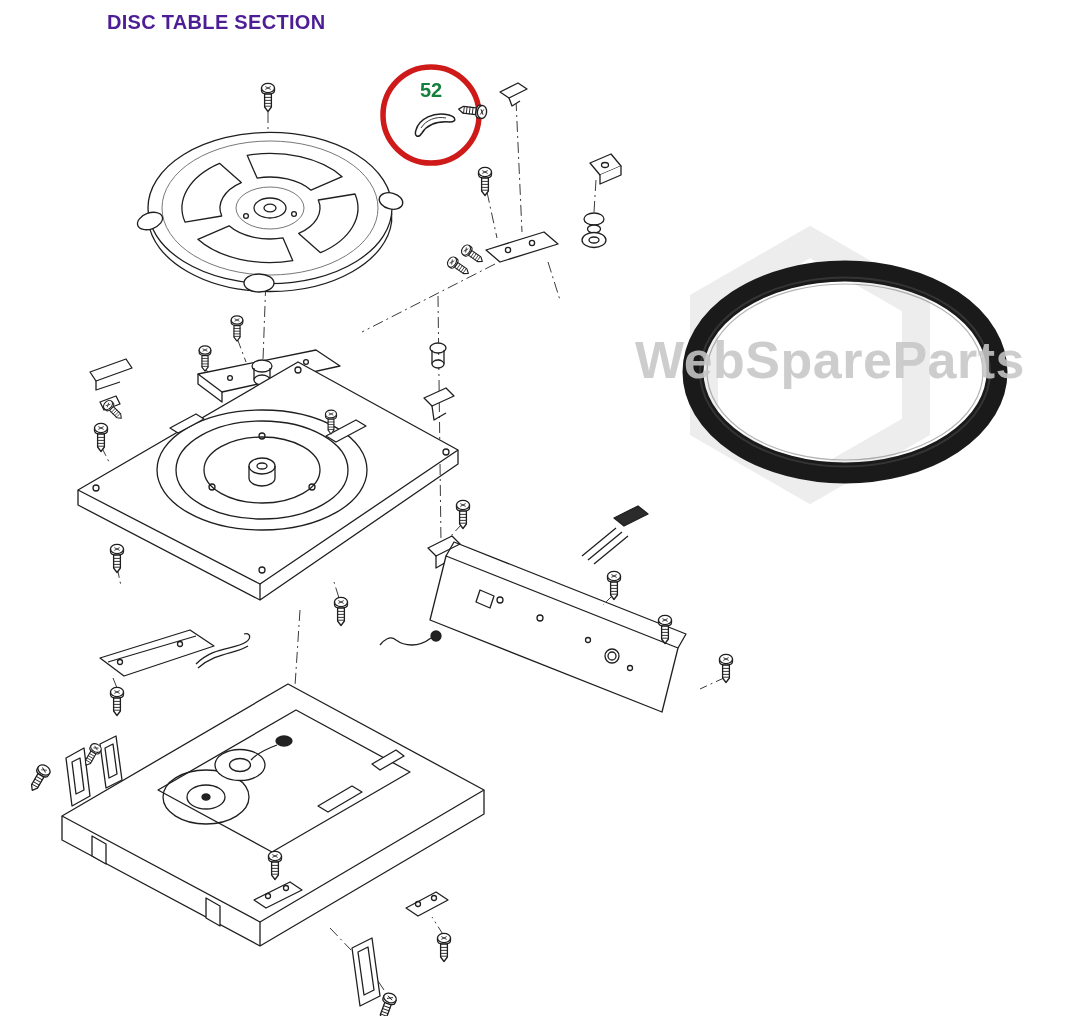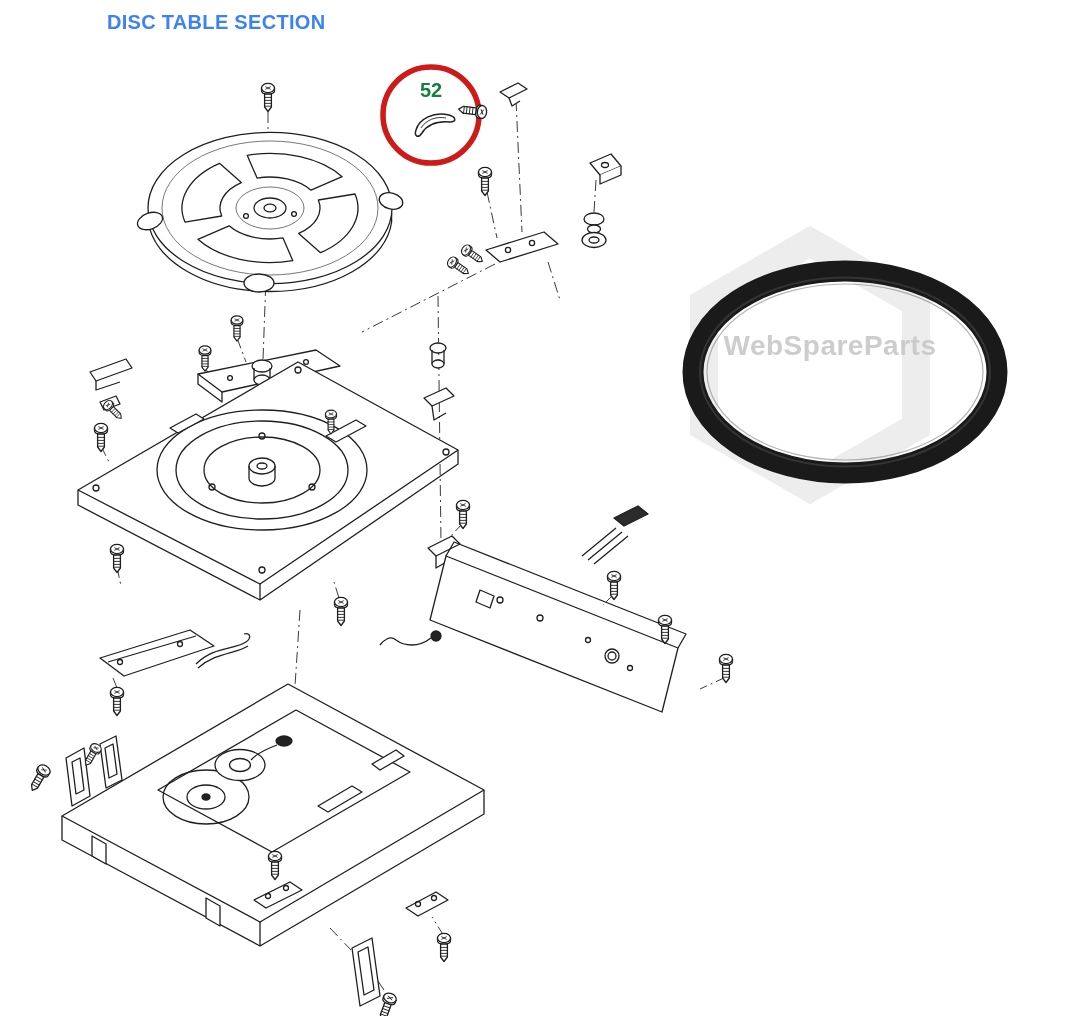--- a/index.html
+++ b/index.html
@@ -3,29 +3,29 @@
 <meta charset="utf-8">
 <style>
   html,body { margin:0; padding:0; background:#ffffff; }
   .page {
     position:relative; width:1070px; height:1016px; background:#ffffff;
     font-family:"Liberation Sans", sans-serif; overflow:hidden;
   }
   .diagram-svg { position:absolute; left:0; top:0; z-index:1; }
   .title {
     position:absolute; left:107px; top:11px; margin:0; z-index:3;
-    font-size:20px; font-weight:700; color:#3b82f6; letter-spacing:.3px;
+    font-size:20px; font-weight:700; color:#4c1d95; letter-spacing:.3px;
   }
   .callout-num {
     position:absolute; left:405px; top:79px; width:52px; z-index:3;
     text-align:center; font-size:20px; font-weight:700; color:#15803d;
   }
   .watermark {
     position:absolute; left:628px; top:330px; width:404px; z-index:3;
-    text-align:center; font-size:28px; font-weight:700;
+    text-align:center; font-size:52px; font-weight:700;
     color:rgba(198,198,198,0.88); letter-spacing:.5px; user-select:none;
   }
 </style>
 </head>
 <body>
 
 <div class="page">
 
   <h1 class="title">DISC TABLE SECTION</h1>
 

